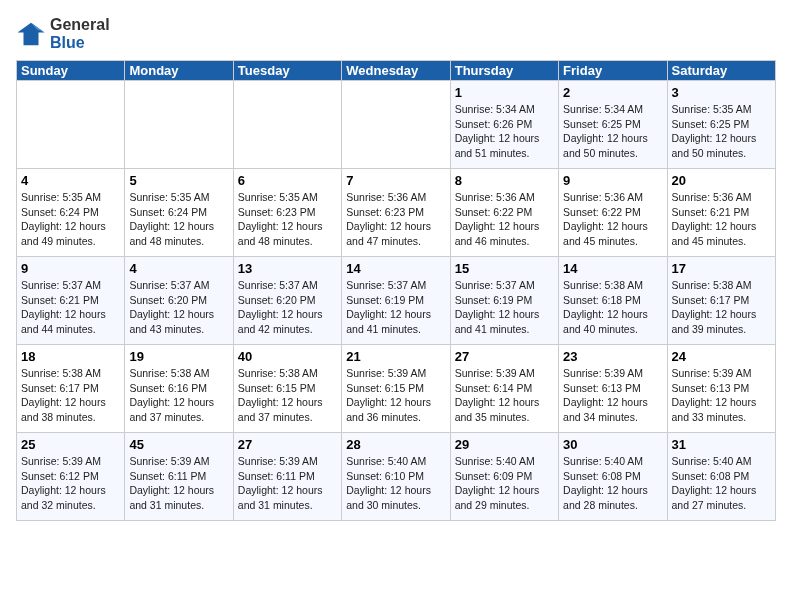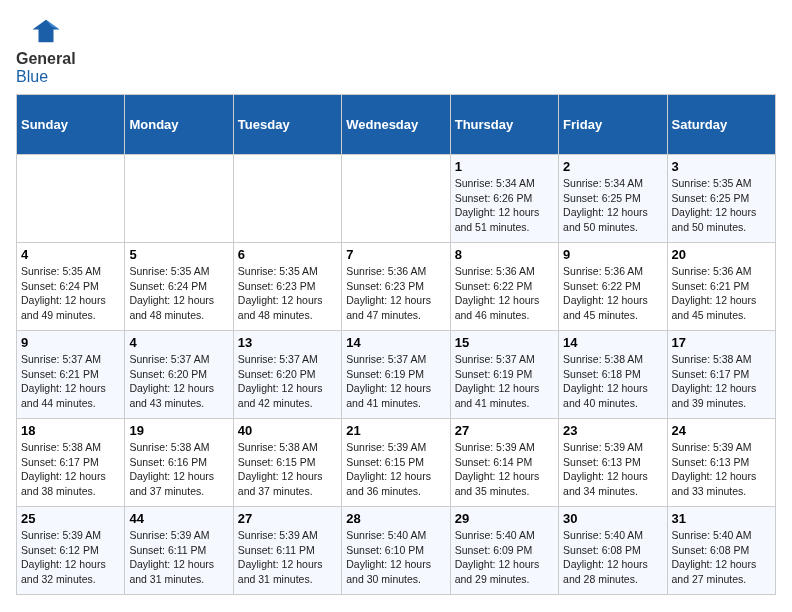--- a/index.html
+++ b/index.html
@@ -13,21 +13,20 @@
     .header {
       display: flex;
       justify-content: space-between;
       align-items: flex-start;
       margin-bottom: 8px;
     }
     .logo {
       display: flex;
       align-items: center;
       gap: 4px;
-      flex-direction: column;
     }
     .logo-bird {
       width: 30px;
       height: 30px;
     }
     .title-block {
       text-align: right;
     }
     .title-block h1 {
       font-size: 36px;
@@ -43,21 +42,21 @@
     .calendar {
       width: 100%;
       border-collapse: collapse;
       font-size: 11px;
     }
     .calendar thead th {
       background: #1a5fa8;
       color: #fff;
       font-weight: bold;
       font-size: 13px;
-      padding: 22px 4px;
+      padding: 2px 4px;
       text-align: left;
       border: 1px solid #ccc;
     }
     .calendar tbody td {
       border: 1px solid #ccc;
       vertical-align: top;
       padding: 4px;
       width: calc(100% / 7);
       height: 88px;
     }
@@ -86,21 +85,21 @@
 <body>
 
 <div class="header">
   <div class="logo">
     <svg class="logo-bird" viewBox="0 0 40 40" xmlns="http://www.w3.org/2000/svg">
       <polygon points="20,5 38,18 30,18 30,35 10,35 10,18 2,18" fill="#1a5fa8"></polygon>
       <polygon points="20,5 38,18 28,14" fill="#4a90d9"></polygon>
     </svg>
     <div>
       <div style="font-size:16px;font-weight:bold;color:#333;">General</div>
-      <div style="font-size:16px;font-weight:normal;color:#1a5fa8;">Blue</div>
+      <div style="font-size:16px;font-weight:bold;color:#1a5fa8;">Blue</div>
     </div>
   </div>
   <div class="title-block">
     <h1></h1>
     <h2></h2>
   </div>
 </div>
 
 <table class="calendar">
   <thead>
@@ -297,21 +296,21 @@
       </tr>
       <tr>
         <td>
           <span class="day-number">25</span>
           <div class="day-info" style="white-space: pre-line;">Sunrise: 5:39 AM
 Sunset: 6:12 PM
 Daylight: 12 hours
 and 32 minutes.</div>
         </td>
         <td>
-          <span class="day-number">44</span>
+          <span class="day-number">45</span>
           <div class="day-info" style="white-space: pre-line;">Sunrise: 5:39 AM
 Sunset: 6:11 PM
 Daylight: 12 hours
 and 31 minutes.</div>
         </td>
         <td>
           <span class="day-number">27</span>
           <div class="day-info" style="white-space: pre-line;">Sunrise: 5:39 AM
 Sunset: 6:11 PM
 Daylight: 12 hours

